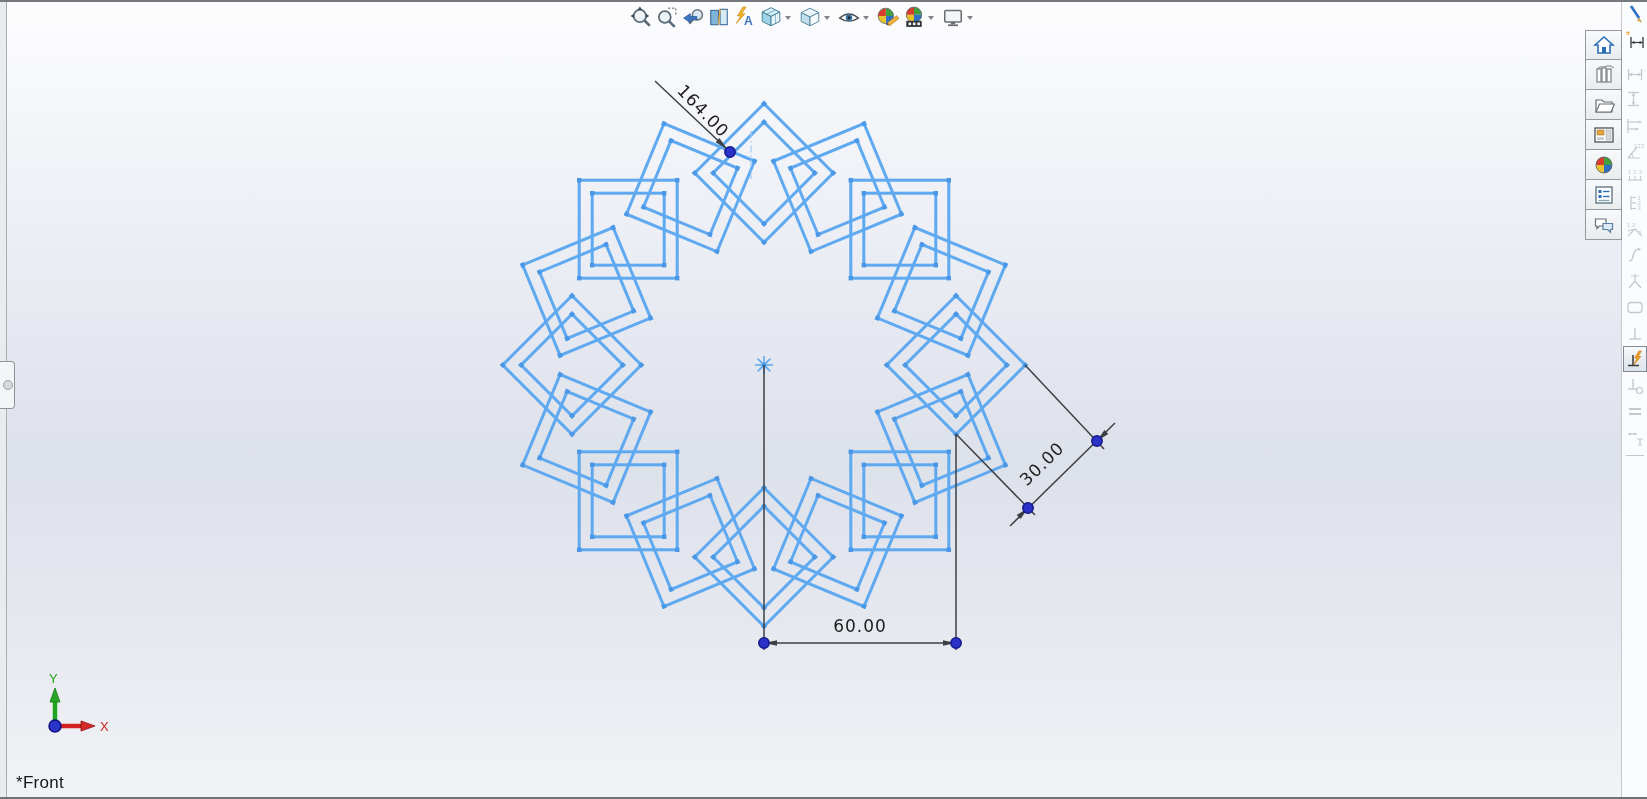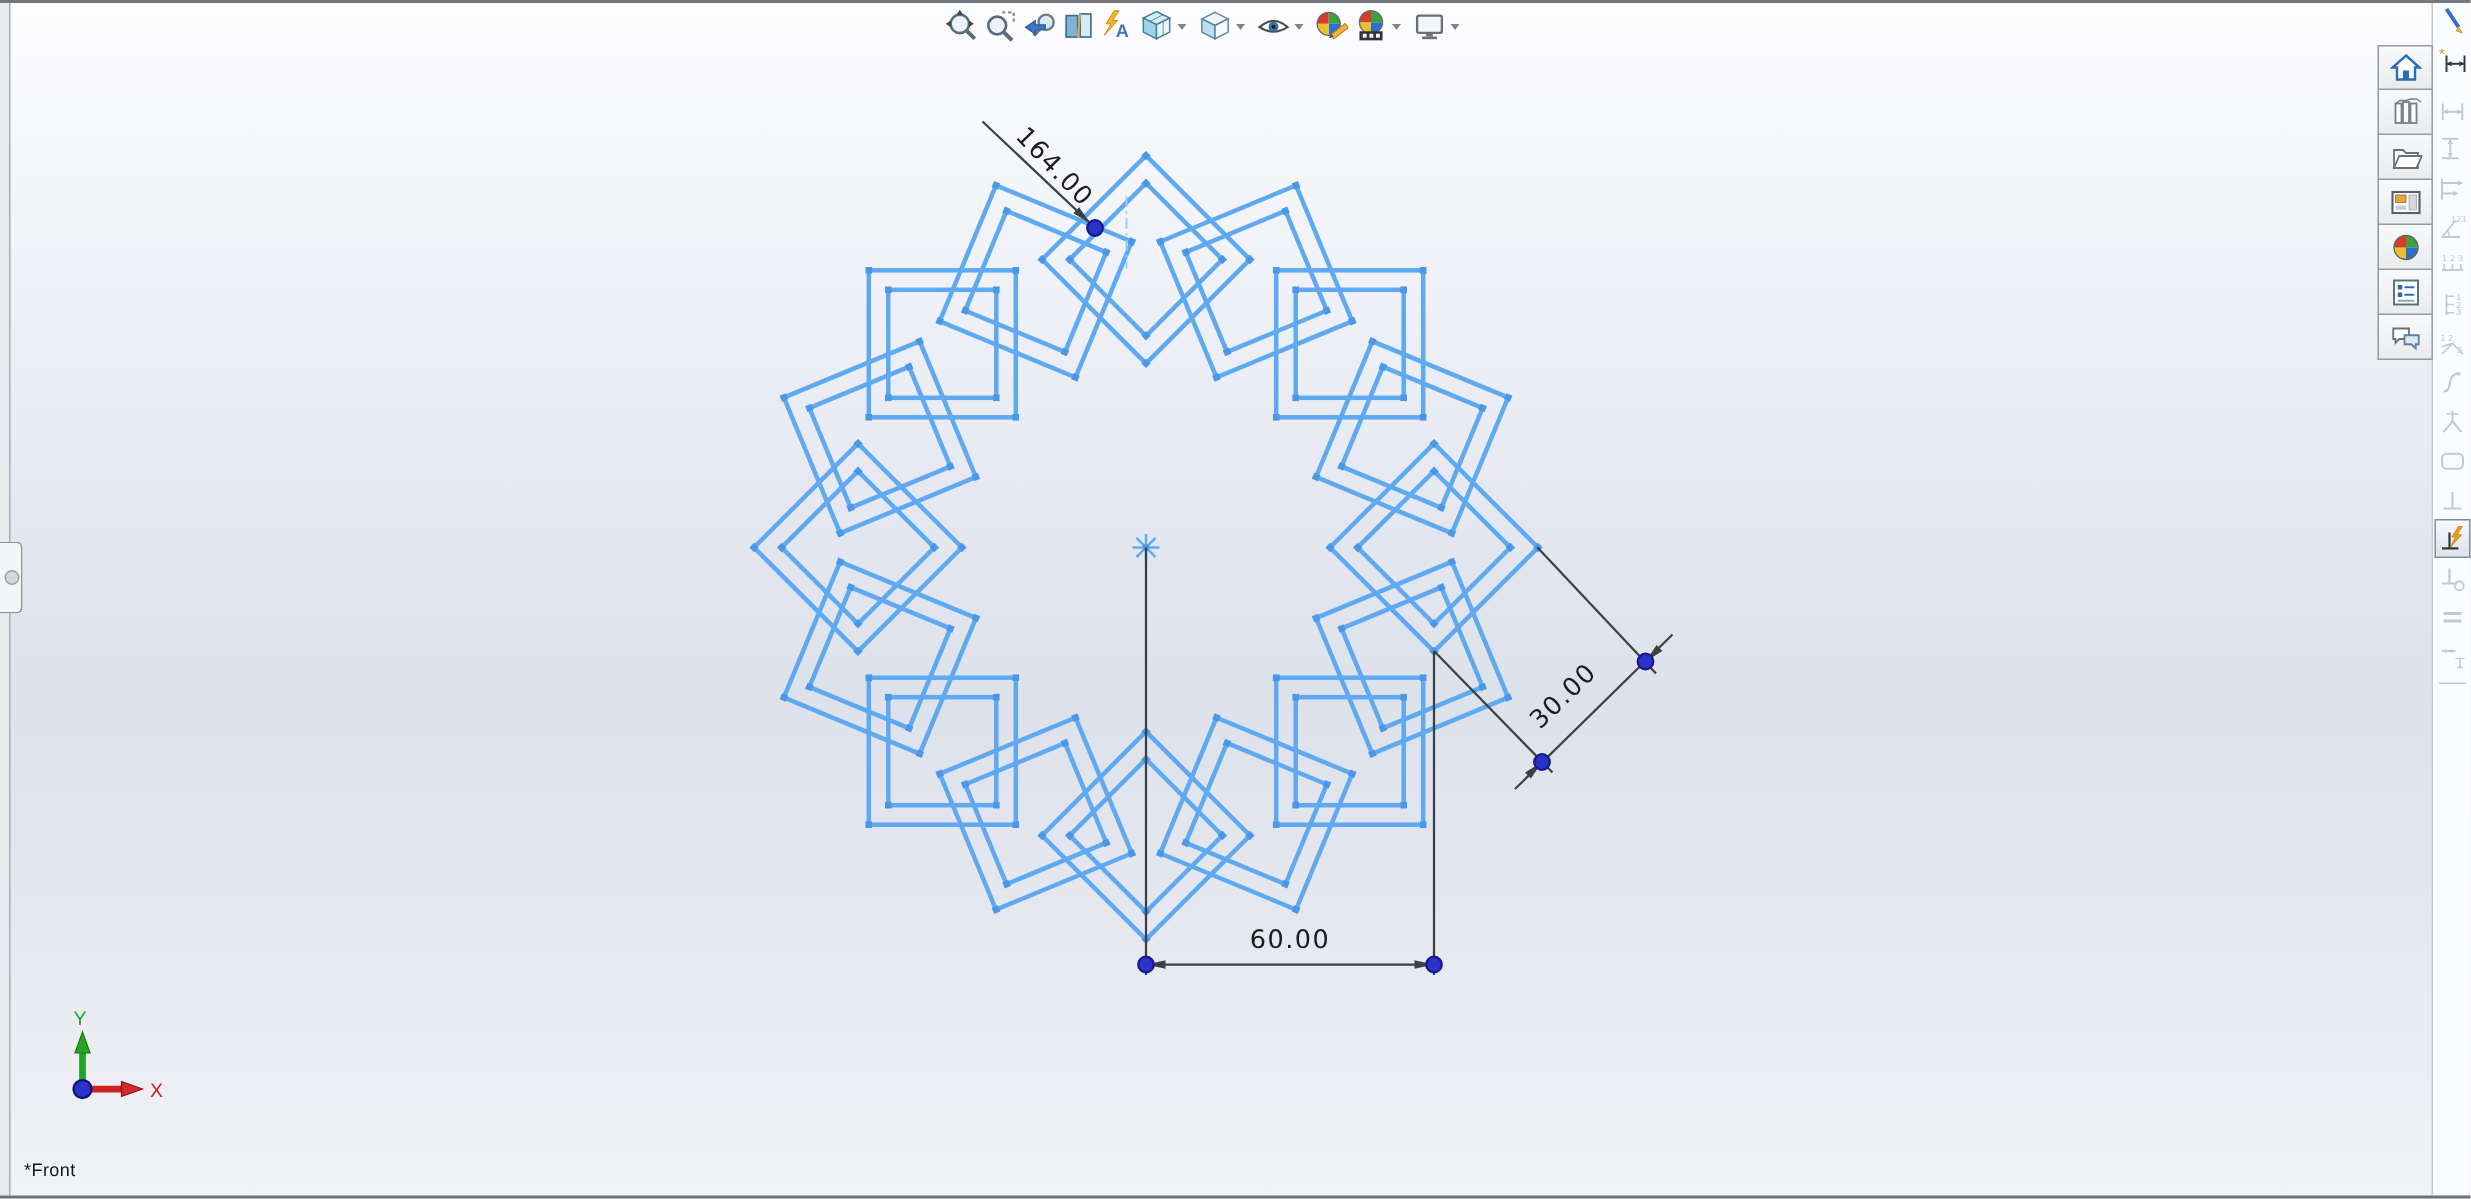--- a/index.html
+++ b/index.html
@@ -20,21 +20,21 @@
       border-top:4px solid #7f8489;margin:2px 6px 0 1px;}
   .right-col{position:absolute;right:0;top:2px;bottom:2px;width:25px;background:#fbfcfd;
              border-left:1px solid #c6c9cd;display:flex;flex-direction:column;align-items:center;z-index:45;}
   .rbtn{width:24px;height:26px;display:flex;align-items:center;justify-content:center;box-sizing:border-box;flex:0 0 auto;}
   .rbtn.active{border:1px solid #7f8b98;background:linear-gradient(#f7f9fb,#dde3ea);}
   .rdivider{width:18px;height:1px;background:#c3c6c9;margin:5px 0;flex:0 0 auto;}
   .taskpane-tabs{position:absolute;right:25px;top:30px;width:37px;z-index:46;}
   .tptab{width:37px;height:30px;box-sizing:border-box;border:1px solid #96999c;border-top:none;
          background:linear-gradient(#f8f9fa,#eaebec);display:flex;align-items:center;justify-content:center;}
   .tptab.first{border-top:1px solid #96999c;}
-  .front-label{position:absolute;left:16px;top:773px;font-size:12px;color:#141618;
+  .front-label{position:absolute;left:16px;top:773px;font-size:17px;color:#141618;
                letter-spacing:.3px;font-weight:500;z-index:20;}
   .triad{position:absolute;left:18px;top:656px;z-index:20;}
 </style>
 </head>
 <body>
 
 <div class="edge-top"></div>
 <div class="edge-bottom"></div>
 <div class="left-strip"></div>
 <div class="fm-tab">

